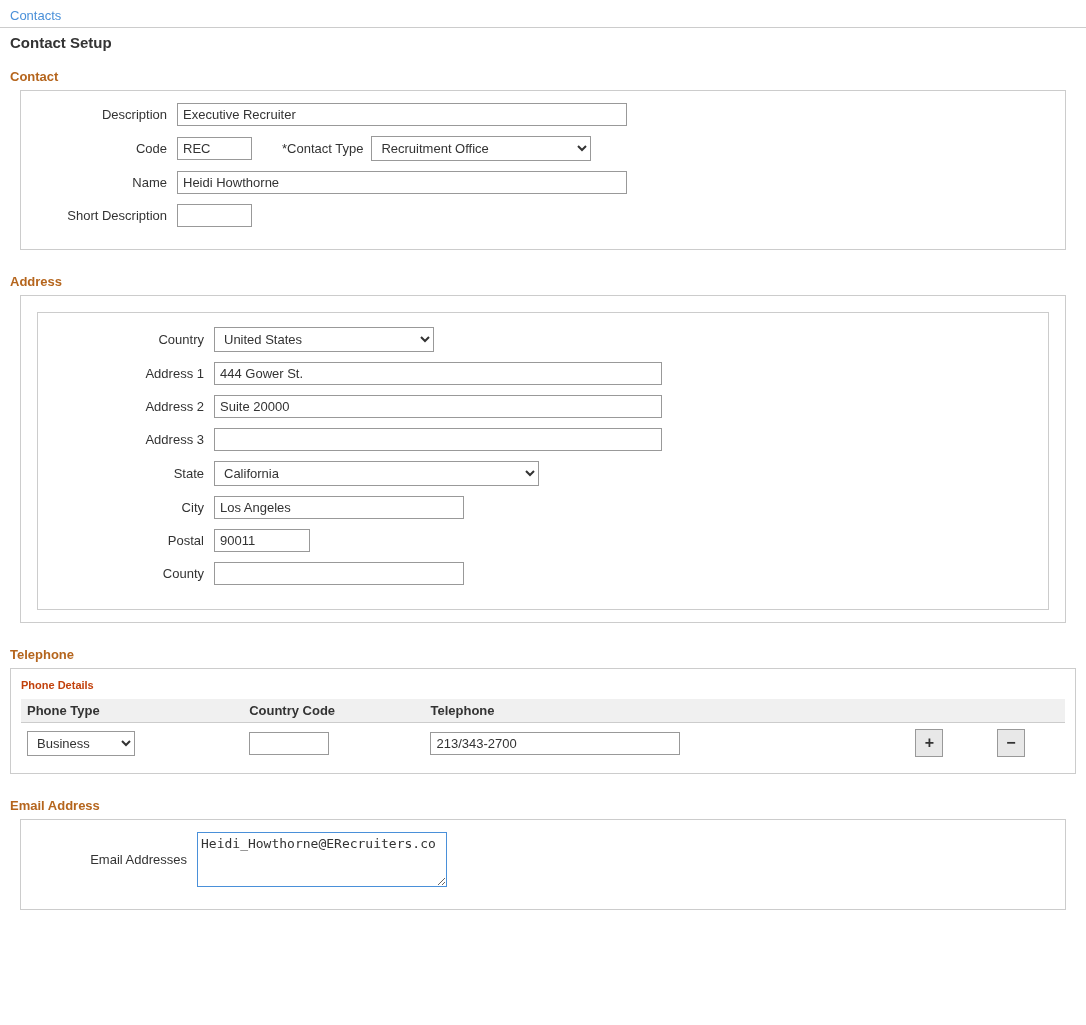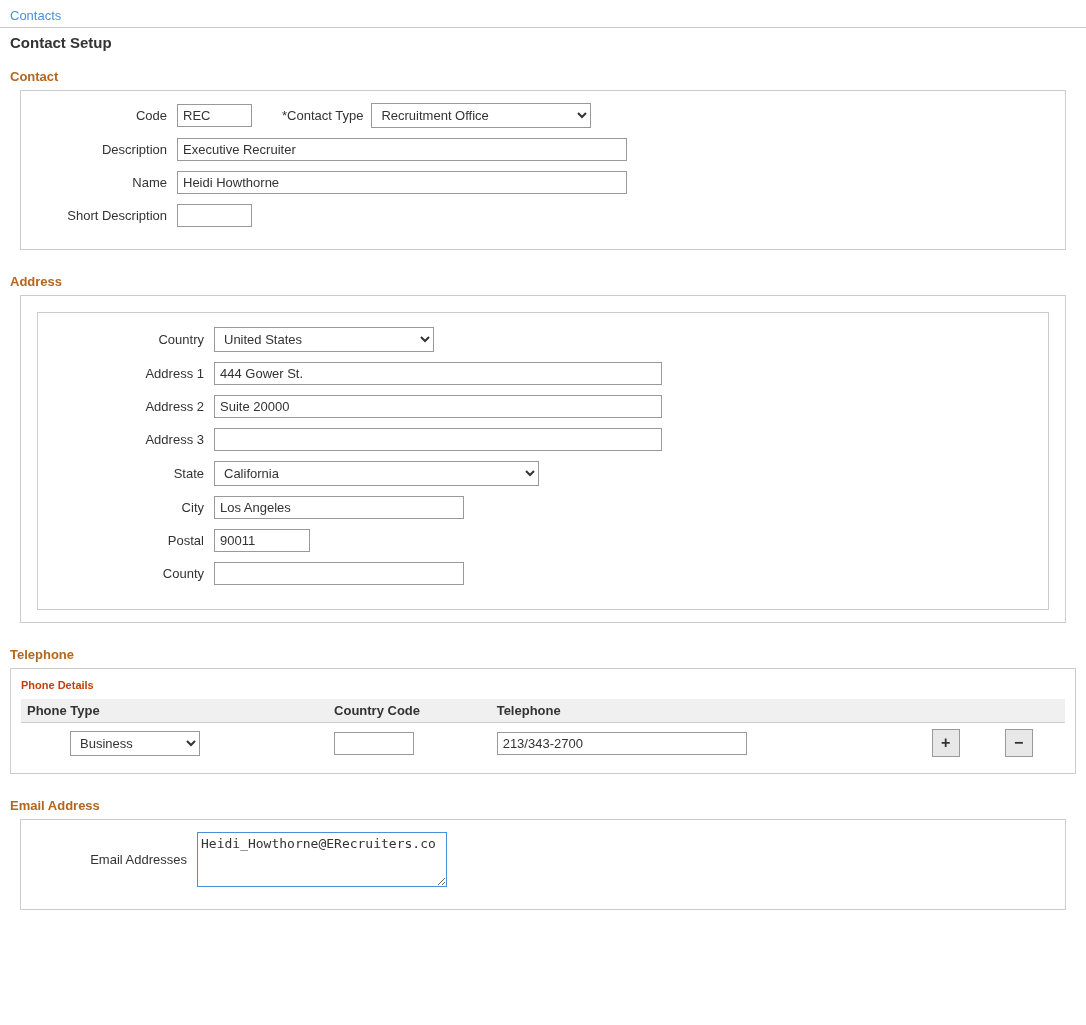--- a/index.html
+++ b/index.html
@@ -48,21 +48,21 @@
     .phone-table th { text-align: left; font-weight: bold; font-size: 13px; padding: 4px 6px; border-bottom: 1px solid #ccc; background: #f0f0f0; }
     .phone-table td { padding: 6px 6px; vertical-align: middle; }
 
     .btn-add, .btn-remove {
       width: 28px; height: 28px; border: 1px solid #999; background: #e8e8e8;
       cursor: pointer; font-size: 16px; display: inline-flex; align-items: center; justify-content: center;
       font-weight: bold; color: #333;
     }
     .btn-add { margin-right: 4px; }
 
-    select.phone-type-select { width: 130px; margin-left: 43px; }
+    select.phone-type-select { width: 108px; }
     .input-country-code { width: 80px; }
     .input-telephone { width: 250px; }
     textarea.email-textarea { width: 250px; height: 55px; resize: both; border: 1px solid #4a90d9; font-size: 13px; padding: 3px; }
 
     .page-content { padding: 0; }
   </style>
 </head>
 <body>
 
 <div class="page-content">
@@ -71,35 +71,35 @@
     <span>Contacts</span>
   </div>
 
   <div class="page-title">
     <span>Contact Setup</span>
   </div>
 
   <div style="padding: 0 10px; margin-bottom: 10px;">
     <div class="section-title">Contact</div>
     <div class="outer-section">
+
+      <div class="form-row">
+        <span class="form-label">Description</span>
+        <input type="text" class="input-description" value="Executive Recruiter" style="">
+      </div>
 
       <div class="form-row">
         <span class="form-label">Code</span>
         <input type="text" class="input-code" value="REC" style="">
         <span class="contact-type-label">*Contact Type</span>
         <select class="country-select">
           <option>Recruitment Office</option>
           <option>HR Contact</option>
           <option>Billing Contact</option>
         </select>
-      </div>
-
-      <div class="form-row">
-        <span class="form-label">Description</span>
-        <input type="text" class="input-description" value="Executive Recruiter" style="">
       </div>
 
       <div class="form-row">
         <span class="form-label">Name</span>
         <input type="text" class="input-name" value="Heidi Howthorne" style="">
       </div>
 
       <div class="form-row">
         <span class="form-label">Short Description</span>
         <input type="text" class="input-short" value="" style="">

